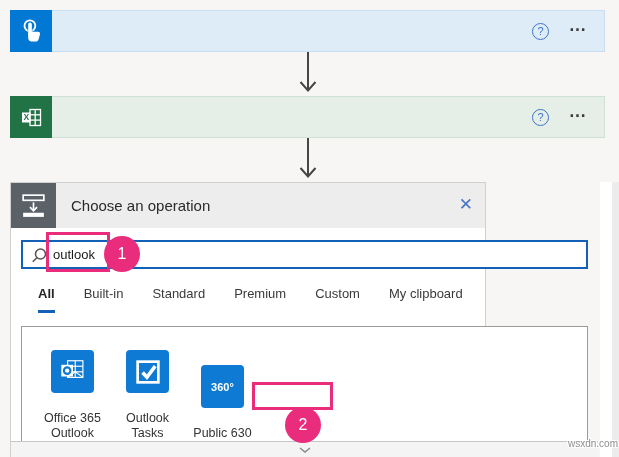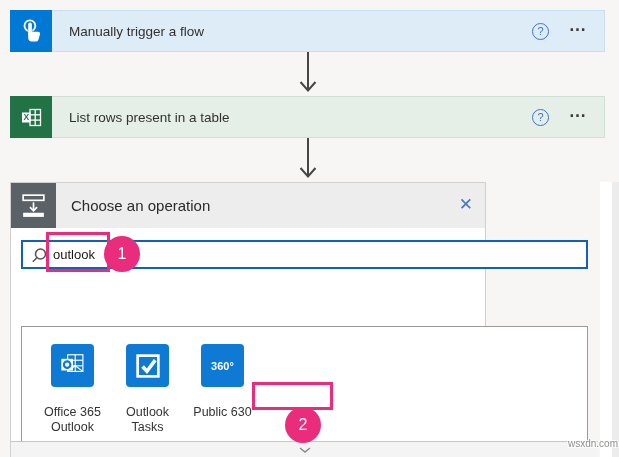--- a/index.html
+++ b/index.html
@@ -29,21 +29,21 @@
 
   .searchbox { position:absolute; left:10px; top:57px; width:567px; height:29px; border:2px solid #1261b6; background:#fff; }
   .searchbox svg { position:absolute; left:7px; top:5px; }
   .searchbox input { position:absolute; left:30px; top:1px; width:520px; height:23px; border:none; outline:none; font-family:"Liberation Sans",sans-serif; font-size:13px; color:#1b1a19; background:transparent; }
 
   .tabs { position:absolute; left:27px; top:103px; display:flex; gap:29px; }
   .tab { font-size:13px; color:#3b3a39; padding-bottom:9px; cursor:pointer; white-space:nowrap; }
   .tab.sel { font-weight:bold; color:#252423; border-bottom:3px solid #1261b6; }
 
   .connbox { position:absolute; left:10px; top:143px; width:567px; height:116px; border:1px solid #9d9b99; background:#fff; padding:17px 0 0 13px; display:flex; }
-  .tile { width:75px; display:flex; flex-direction:column; align-items:center; cursor:pointer; }
+  .tile { width:75px; display:flex; flex-direction:column; align-items:center; cursor:pointer;justify-content:flex-end; }
   .tile .ticon { width:43px; height:43px; border-radius:4px; display:flex; align-items:center; justify-content:center; }
   .ticon.blue { background:#0e7ad3; }
   .ticon.clear { background:transparent; }
   .t360 { color:#fff; font-size:11px; font-weight:bold; }
   .tlabel { margin-top:18px; font-size:12.5px; color:#333; text-align:center; line-height:15px; }
 
   .footbar { position:absolute; left:0px; top:258px; width:587px; height:16px; background:#f4f4f4; border-top:1px solid #c8c6c4; display:flex; align-items:center; justify-content:center; cursor:pointer; }
 
   
   .ann-rect { position:absolute; border:3px solid #ea2c7d; background:transparent; z-index:5; }
@@ -66,21 +66,20 @@
 
   <div class="card trigger">
     <div class="badge">
       <svg width="26" height="26" viewBox="0 0 24 24">
         <circle cx="11" cy="7.2" r="5" fill="none" stroke="#fff" stroke-width="1.7"></circle>
         <rect x="9" y="4.6" width="4.2" height="12" rx="2.1" fill="#0078d4" stroke="none"></rect>
         <rect x="9.4" y="4.2" width="3.4" height="12" rx="1.7" fill="#fff"></rect>
         <path d="M9.4 13.5 L9.4 18.2 C9.4 20.2 10.6 21.8 12.6 21.8 L16.2 21.8 C17.8 21.8 18.7 20.9 19.1 19.4 L20.3 15.1 C20.7 13.7 19.9 12.7 18.4 12.7 L12.8 12.7 Z" fill="#fff"></path>
       </svg>
     </div>
-    <span class="title">Manually trigger a flow</span>
     <span class="help">?</span>
     <span class="more">⋯</span>
   </div>
 
   <svg class="arrow" style="top:52px;" width="22" height="44" viewBox="0 0 22 44">
     <line x1="11" y1="0" x2="11" y2="38" stroke="#484644" stroke-width="2"></line>
     <polyline points="3.5,30 11,38.5 18.5,30" fill="none" stroke="#484644" stroke-width="2"></polyline>
   </svg>
 
   <div class="card excel">
@@ -89,21 +88,20 @@
         <g stroke="#fff" stroke-width="1.3" fill="none">
           <rect x="12" y="5.5" width="10.5" height="16"></rect>
           <line x1="12" y1="10.8" x2="22.5" y2="10.8"></line>
           <line x1="12" y1="16.1" x2="22.5" y2="16.1"></line>
           <line x1="17.2" y1="5.5" x2="17.2" y2="21.5"></line>
         </g>
         <rect x="4" y="8.5" width="8.6" height="10" fill="#fff"></rect>
         <text x="8.3" y="16.4" font-size="8.5" font-weight="bold" fill="#217346" text-anchor="middle" font-family="Liberation Sans, sans-serif">X</text>
       </svg>
     </div>
-    <span class="title">List rows present in a table</span>
     <span class="help">?</span>
     <span class="more">⋯</span>
   </div>
 
   <svg class="arrow" style="top:138px;" width="22" height="44" viewBox="0 0 22 44">
     <line x1="11" y1="0" x2="11" y2="38" stroke="#484644" stroke-width="2"></line>
     <polyline points="3.5,30 11,38.5 18.5,30" fill="none" stroke="#484644" stroke-width="2"></polyline>
   </svg>
 
   <div class="panel">
@@ -120,20 +118,28 @@
     <span class="close">✕</span>
 
     <div class="searchbox">
       <svg width="18" height="18" viewBox="0 0 18 18">
         <circle cx="10.5" cy="7" r="5" fill="none" stroke="#55524e" stroke-width="1.5"></circle>
         <line x1="6.9" y1="10.8" x2="2.8" y2="14.8" stroke="#55524e" stroke-width="1.5"></line>
       </svg>
       <input type="text" value="outlook" style="">
     </div>
 
+    <div class="tabs">
+      <span class="tab sel">All</span>
+      <span class="tab">Built-in</span>
+      <span class="tab">Standard</span>
+      <span class="tab">Premium</span>
+      <span class="tab">Custom</span>
+      <span class="tab">My clipboard</span>
+    </div>
 
     <div class="connbox">
 
       <div class="tile">
         <div class="ticon blue">
           <svg width="36" height="36" viewBox="0 0 40 40">
             <g stroke="#fff" stroke-width="1.3" fill="none">
               <rect x="14" y="7.5" width="17" height="18.5"></rect>
               <line x1="14" y1="13.6" x2="31" y2="13.6"></line>
               <line x1="14" y1="19.8" x2="31" y2="19.8"></line>

